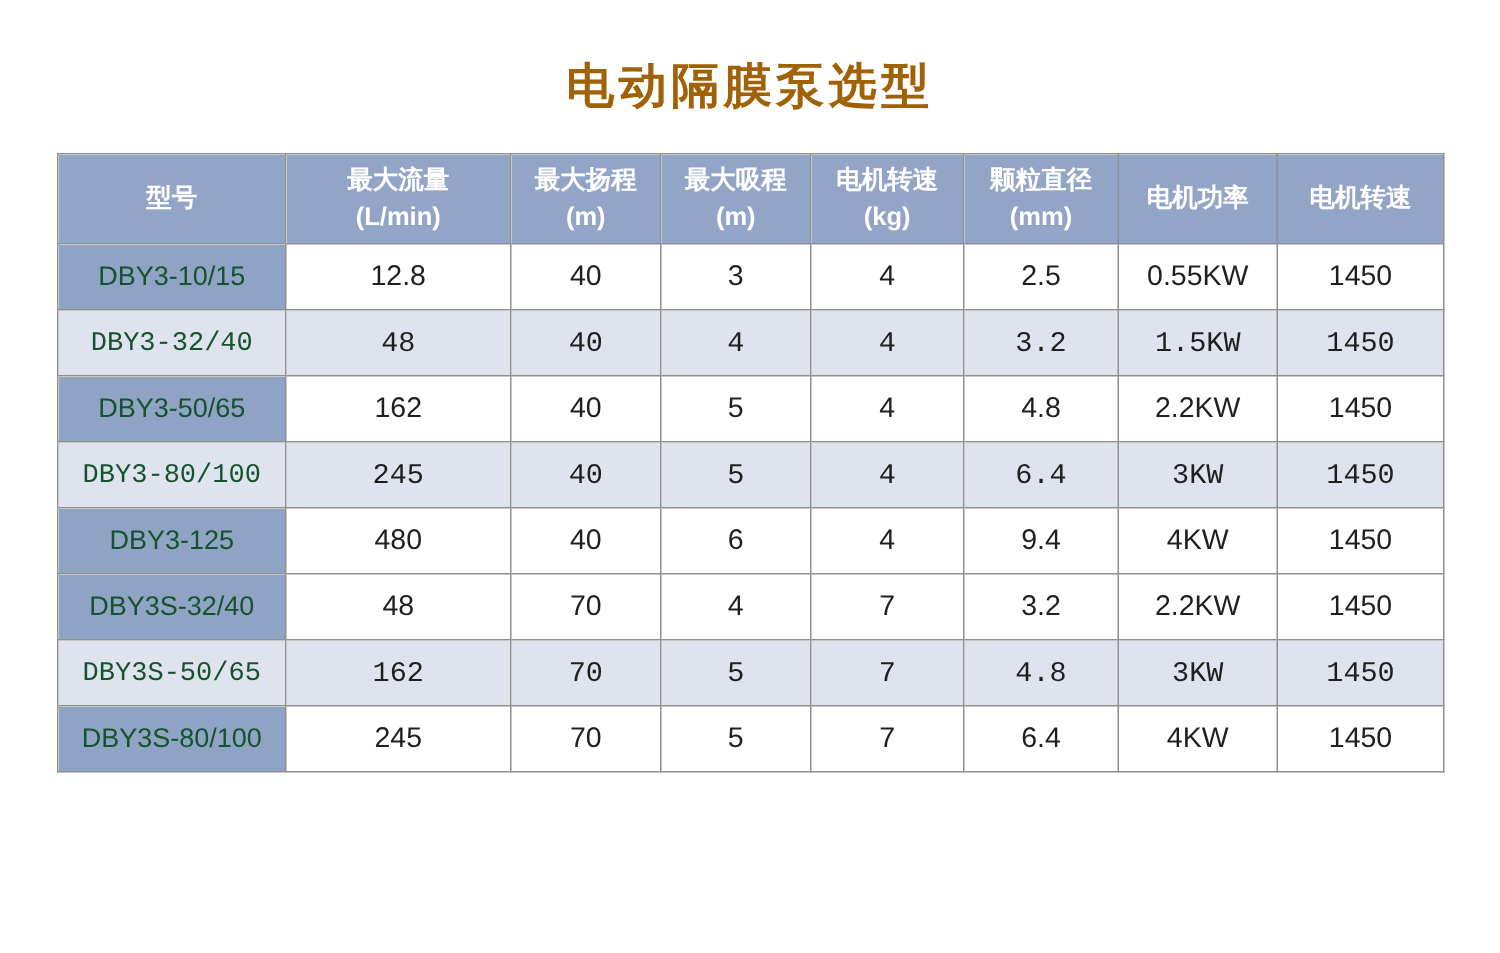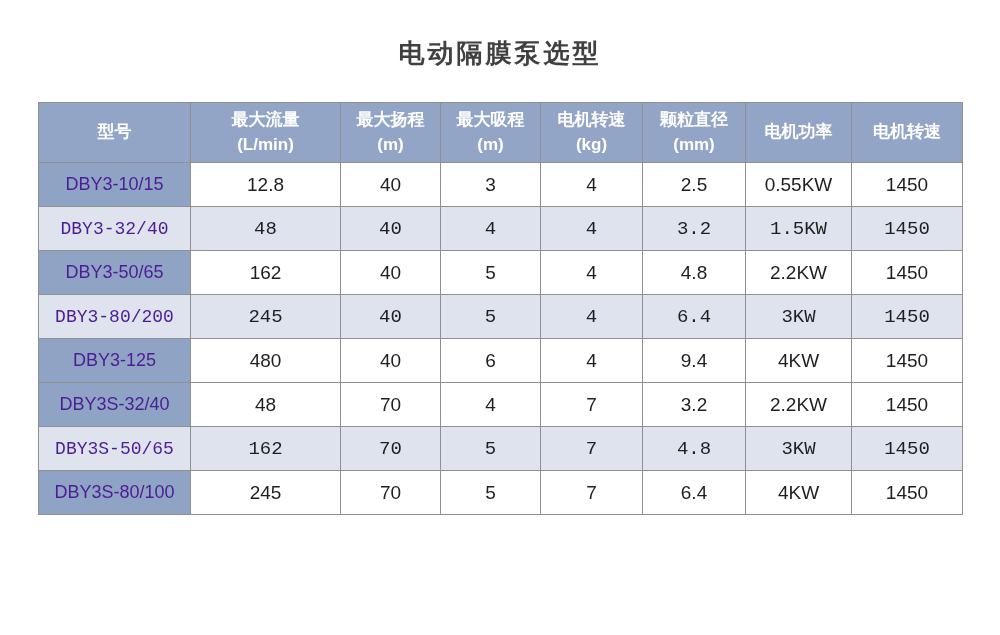--- a/index.html
+++ b/index.html
@@ -8,23 +8,23 @@
     width: 1000px; height: 635px;
     background: #ffffff;
     font-family: "Liberation Sans", sans-serif;
     position: relative;
   }
   .page-title {
     position: absolute;
     top: 36px; left: 0;
     width: 1000px;
     text-align: center;
-    font-size: 26px;
+    font-size: 32px;
     font-weight: bold;
-    color: #404040;
+    color: #a16207;
     letter-spacing: 3px;
   }
   table.spec-table {
     position: absolute;
     left: 38px; top: 102px;
     width: 924px;
     border-collapse: collapse;
     table-layout: fixed;
   }
   .spec-table th, .spec-table td {
@@ -47,21 +47,21 @@
     font-size: 19px;
     color: #1f1f1f;
     background: #ffffff;
   }
   .spec-table tbody tr.row-alt td {
     background: #dee3ed;
     font-family: Liberation Mono, monospace;
   }
   .spec-table tbody td.model-cell {
     background: #8fa3c4;
-    color: #4c1d95;
+    color: #14532d;
     font-size: 18px;
   }
   .hdr-label, .hdr-sub { display: block; }
 </style>
 </head>
 <body>
 
 <div class="page-title">电动隔膜泵选型</div>
 
 <table class="spec-table">
@@ -136,21 +136,21 @@
       <td class="model-cell">DBY3-50/65</td>
       <td>162</td>
       <td>40</td>
       <td>5</td>
       <td>4</td>
       <td>4.8</td>
       <td>2.2KW</td>
       <td>1450</td>
     </tr>
     <tr class="row-alt">
-      <td class="model-cell">DBY3-80/200</td>
+      <td class="model-cell">DBY3-80/100</td>
       <td>245</td>
       <td>40</td>
       <td>5</td>
       <td>4</td>
       <td>6.4</td>
       <td>3KW</td>
       <td>1450</td>
     </tr>
     <tr>
       <td class="model-cell">DBY3-125</td>

